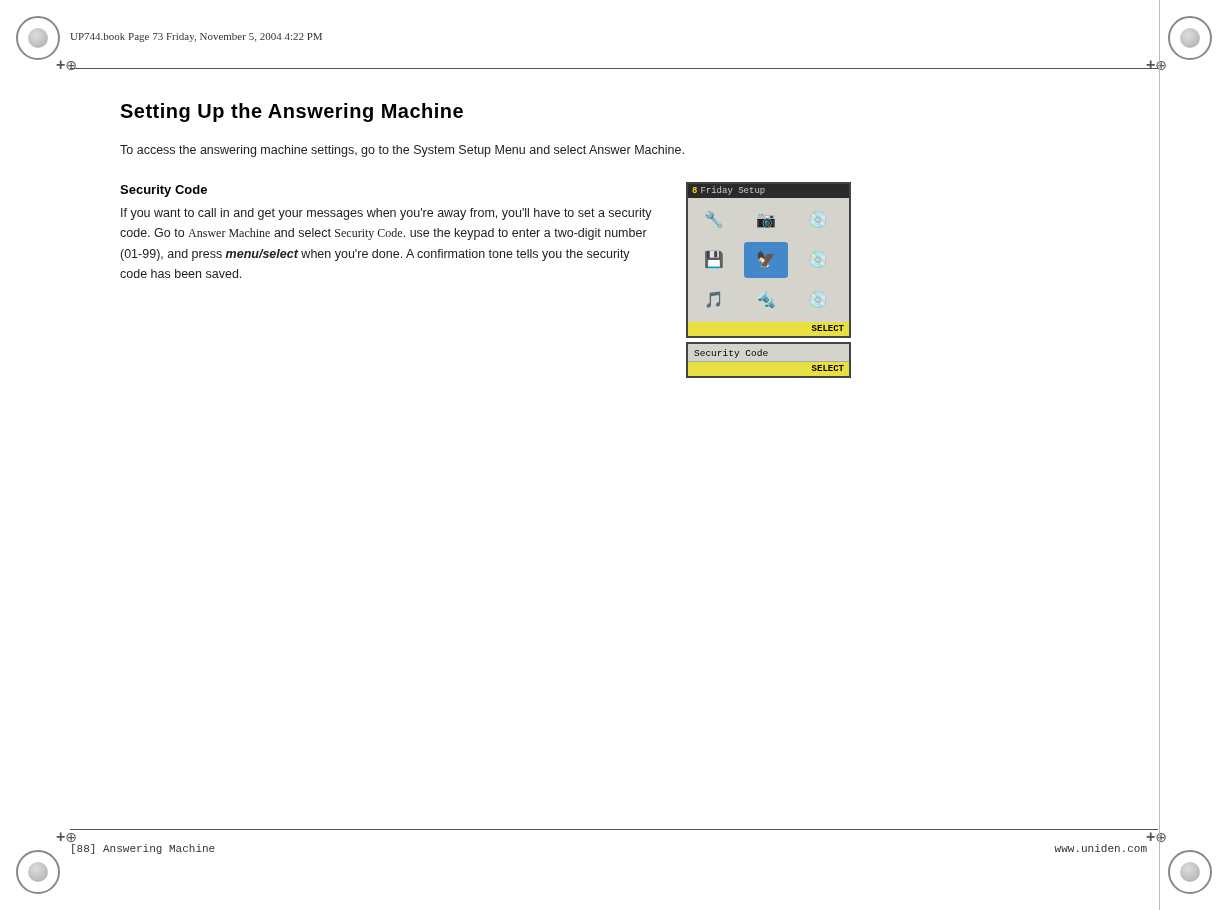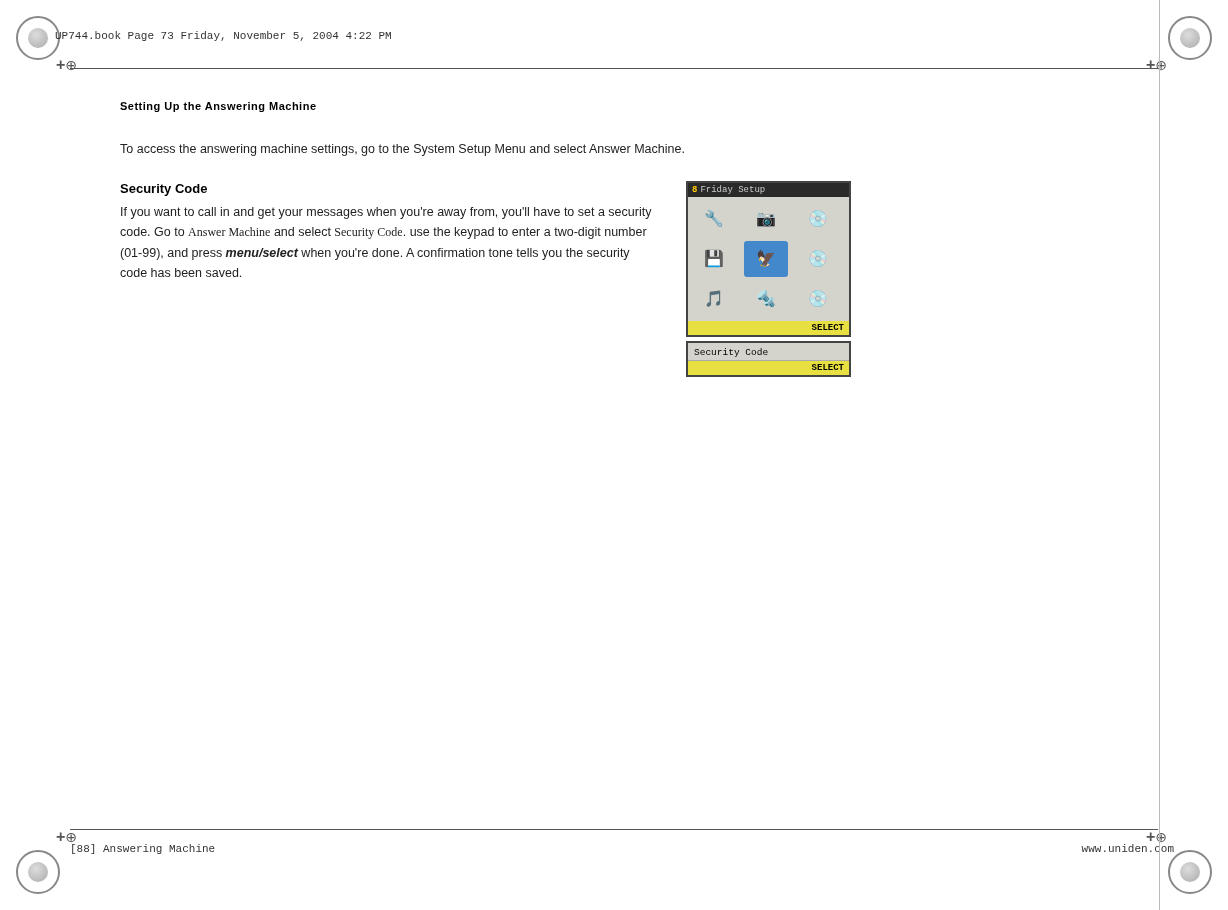--- a/index.html
+++ b/index.html
@@ -70,24 +70,24 @@
       left: 70px;
       right: 70px;
       height: 1px;
       background: #555;
     }
 
     
     .header-text {
       position: absolute;
       top: 30px;
-      left: 55px;
+      left: 70px;
       font-size: 11px;
       color: #333;
-      font-family: Liberation Mono, monospace;
+      font-family: Liberation Serif, serif;
     }
 
     
     .bottom-rule {
       position: absolute;
       bottom: 80px;
       left: 70px;
       right: 70px;
       height: 1px;
       background: #555;
@@ -99,42 +99,42 @@
       bottom: 55px;
       left: 70px;
       font-size: 11px;
       font-family: 'Courier New', monospace;
       color: #333;
     }
 
     .footer-right {
       position: absolute;
       bottom: 55px;
-      right: 54px;
+      right: 81px;
       font-size: 11px;
       font-family: 'Courier New', monospace;
       color: #333;
     }
 
     
     .content {
       position: absolute;
       top: 100px;
       left: 120px;
       right: 70px;
       bottom: 90px;
     }
 
     
     .page-title {
-      font-size: 11px;
-      font-weight: bold;
-      font-family: Arial, sans-serif;
-      color: #000;
-      margin-bottom: 28px;
+      font-size: 20px;
+      font-weight: bold;
+      font-family: Arial, sans-serif;
+      color: #000;
+      margin-bottom: 18px;
       letter-spacing: 0.5px;
     }
 
     
     .intro-paragraph {
       font-size: 12.5px;
       color: #222;
       line-height: 1.55;
       max-width: 570px;
       margin-bottom: 22px;

